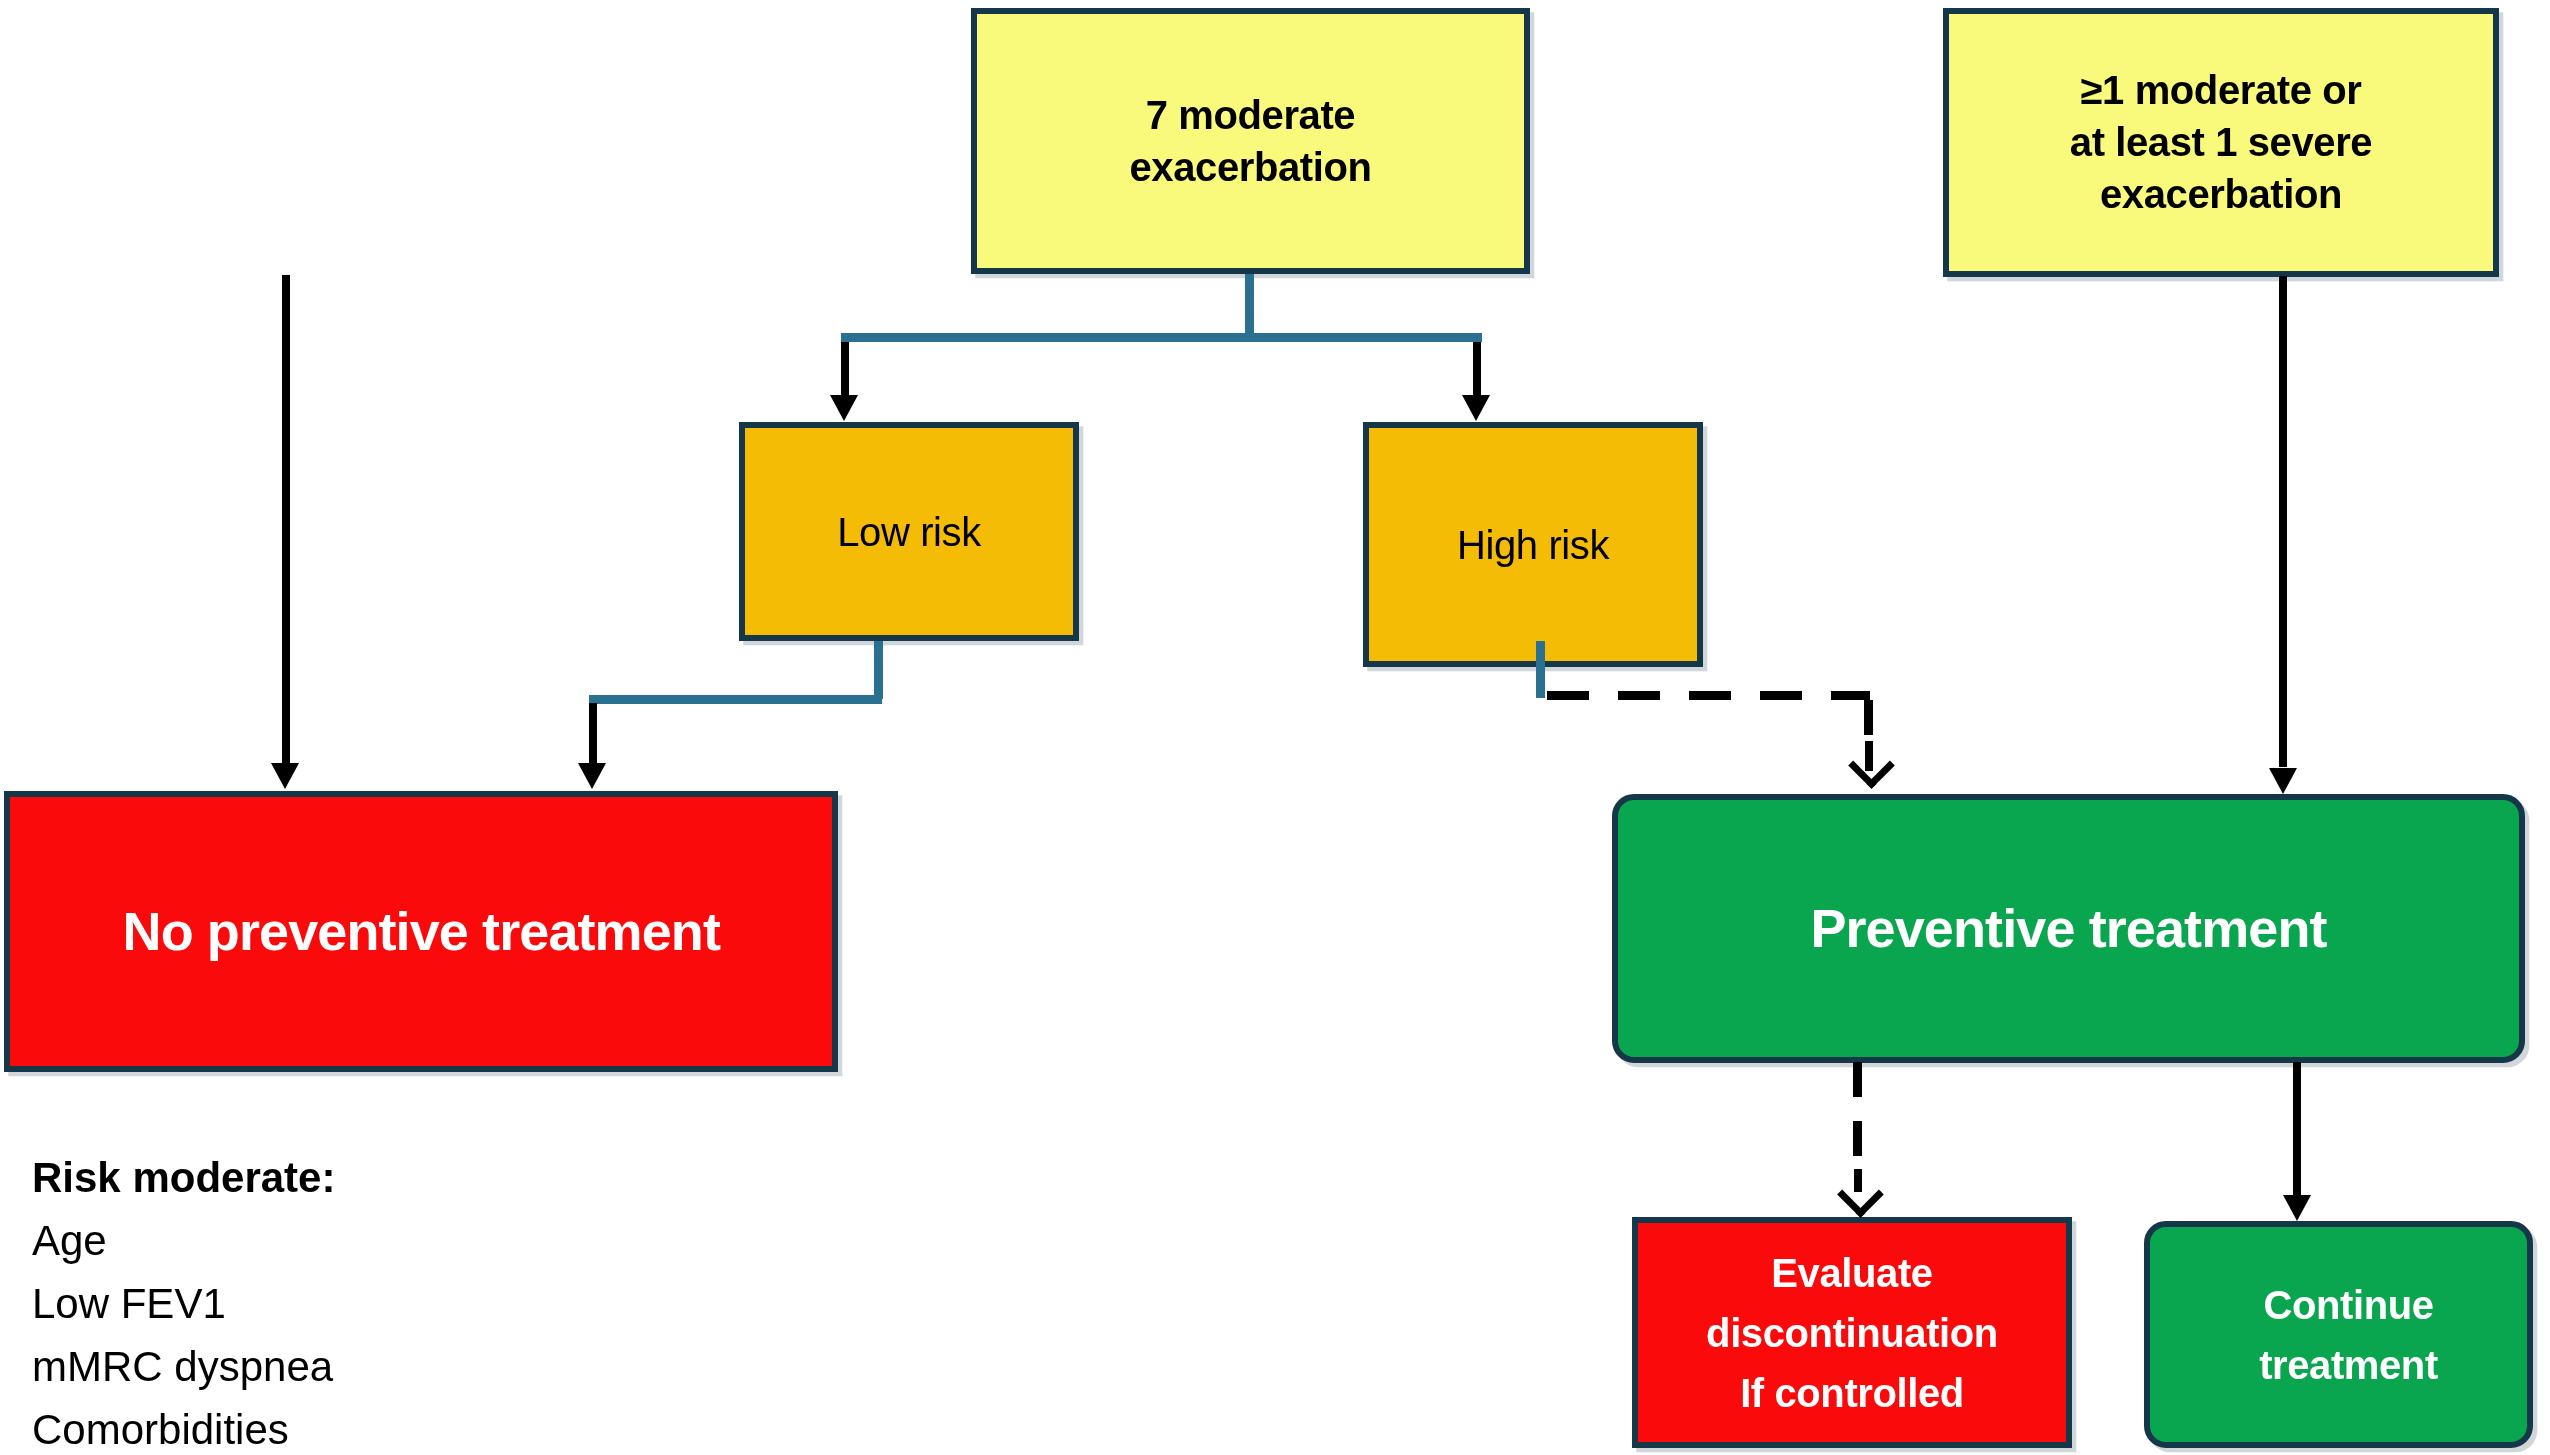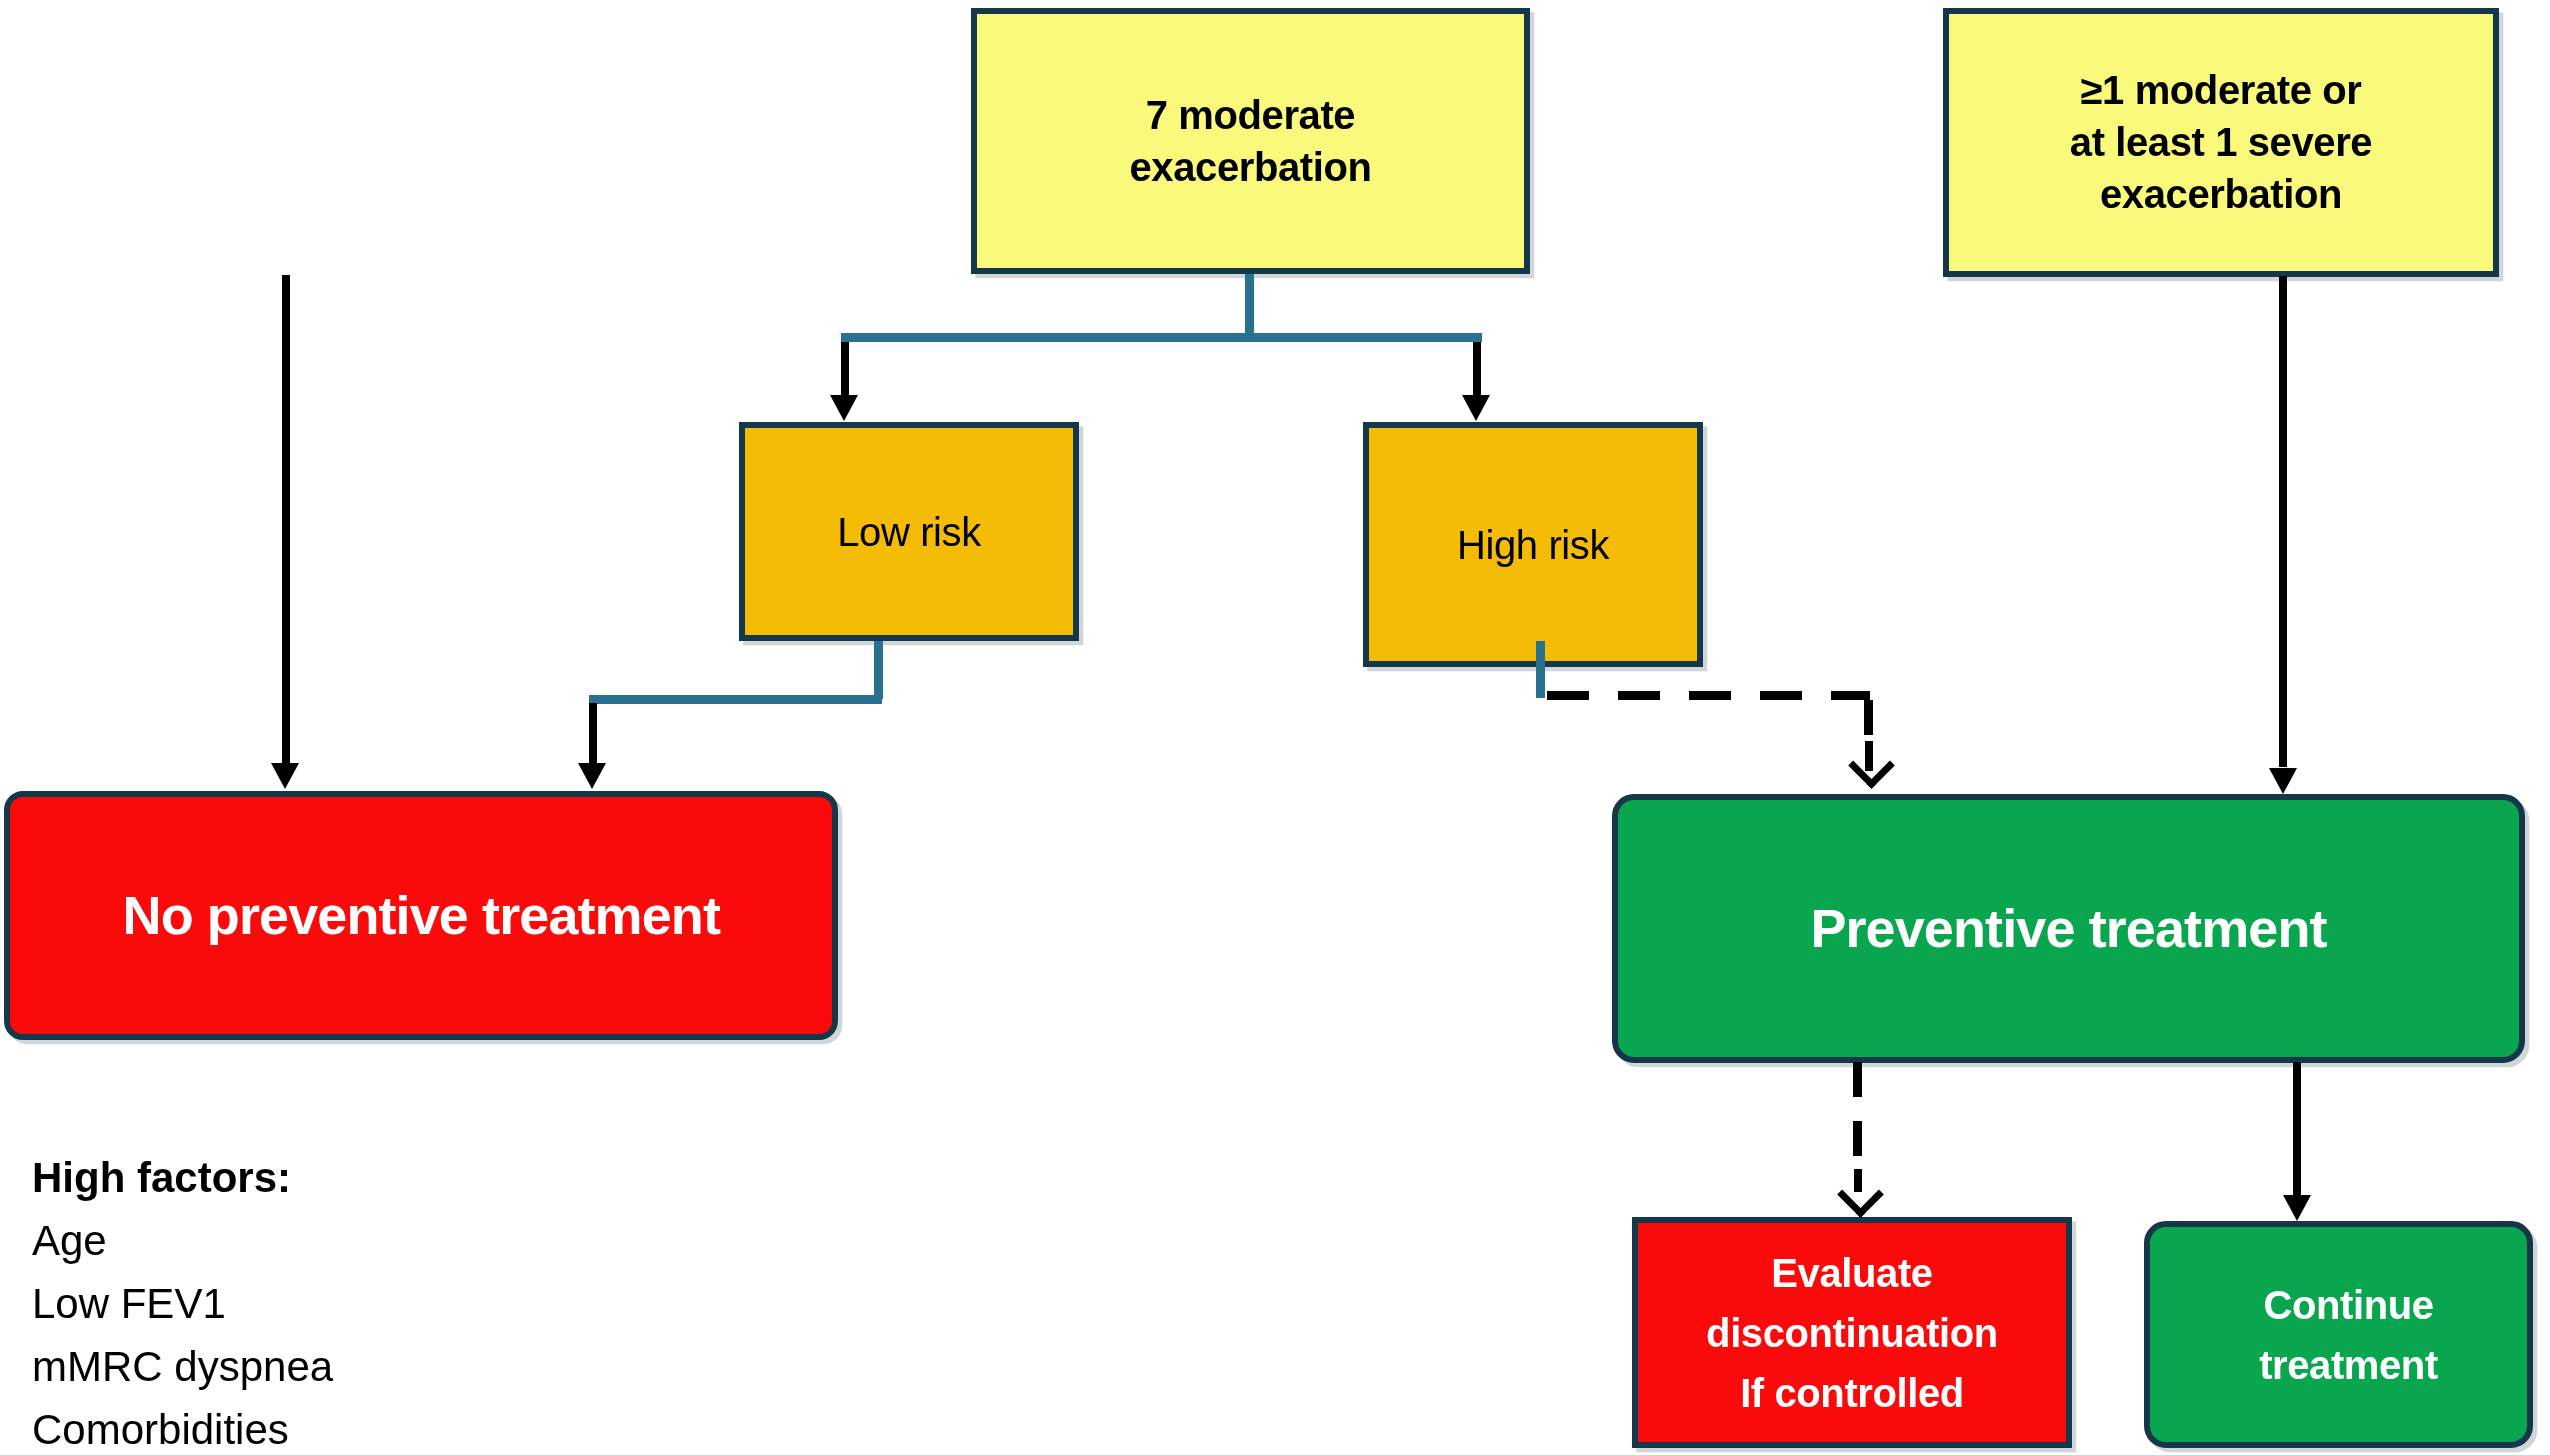--- a/index.html
+++ b/index.html
@@ -80,21 +80,21 @@
   </div>
 
   <div class="node gold" style="left:739px;top:422px;width:340px;height:219px;">
     <span class="label t-plain">Low risk</span>
   </div>
 
   <div class="node gold" style="left:1363px;top:422px;width:340px;height:245px;">
     <span class="label t-plain">High risk</span>
   </div>
 
-  <div class="node redbox" style="left:4.3px;top:791px;width:834px;height:249px;border-radius:19px;">
+  <div class="node redbox" style="left:4.3px;top:791px;width:834px;height:281px;">
     <span class="label t-white-big">No preventive treatment</span>
   </div>
 
   <div class="node greenbox" style="left:1612px;top:794px;width:913px;height:269px;">
     <span class="label t-white-big">Preventive treatment</span>
   </div>
 
   <div class="node redbox" style="left:1632px;top:1217px;width:440px;height:231px;">
     <span class="label t-white-med">Evaluate
 discontinuation
@@ -133,21 +133,21 @@
   <div class="arrowhead-down" style="left:2269px;top:768px;"></div>
 
   <div class="line dash-v" style="left:1853px;top:1062px;width:8.7px;height:111px;"></div>
   <div class="line solid-v" style="left:1854px;top:1169px;width:7.8px;height:22.6px;"></div>
   <div class="chevron-down" style="left:1844px;top:1178px;"></div>
 
   <div class="line solid-v" style="left:2293px;top:1062px;width:7.8px;height:133px;"></div>
   <div class="arrowhead-down" style="left:2283px;top:1195px;"></div>
 
   <div class="risknotes">
-    <div class="title">High factors:</div>
+    <div class="title">Risk moderate:</div>
     <div>Age</div>
     <div>Low FEV1</div>
     <div>mMRC dyspnea</div>
     <div>Comorbidities</div>
   </div>
 
 </div>
 
 
 </body></html>

